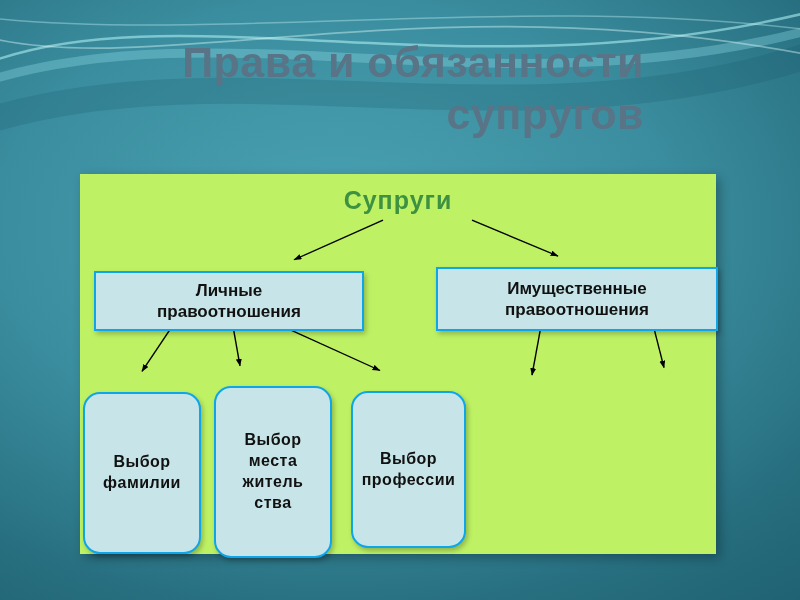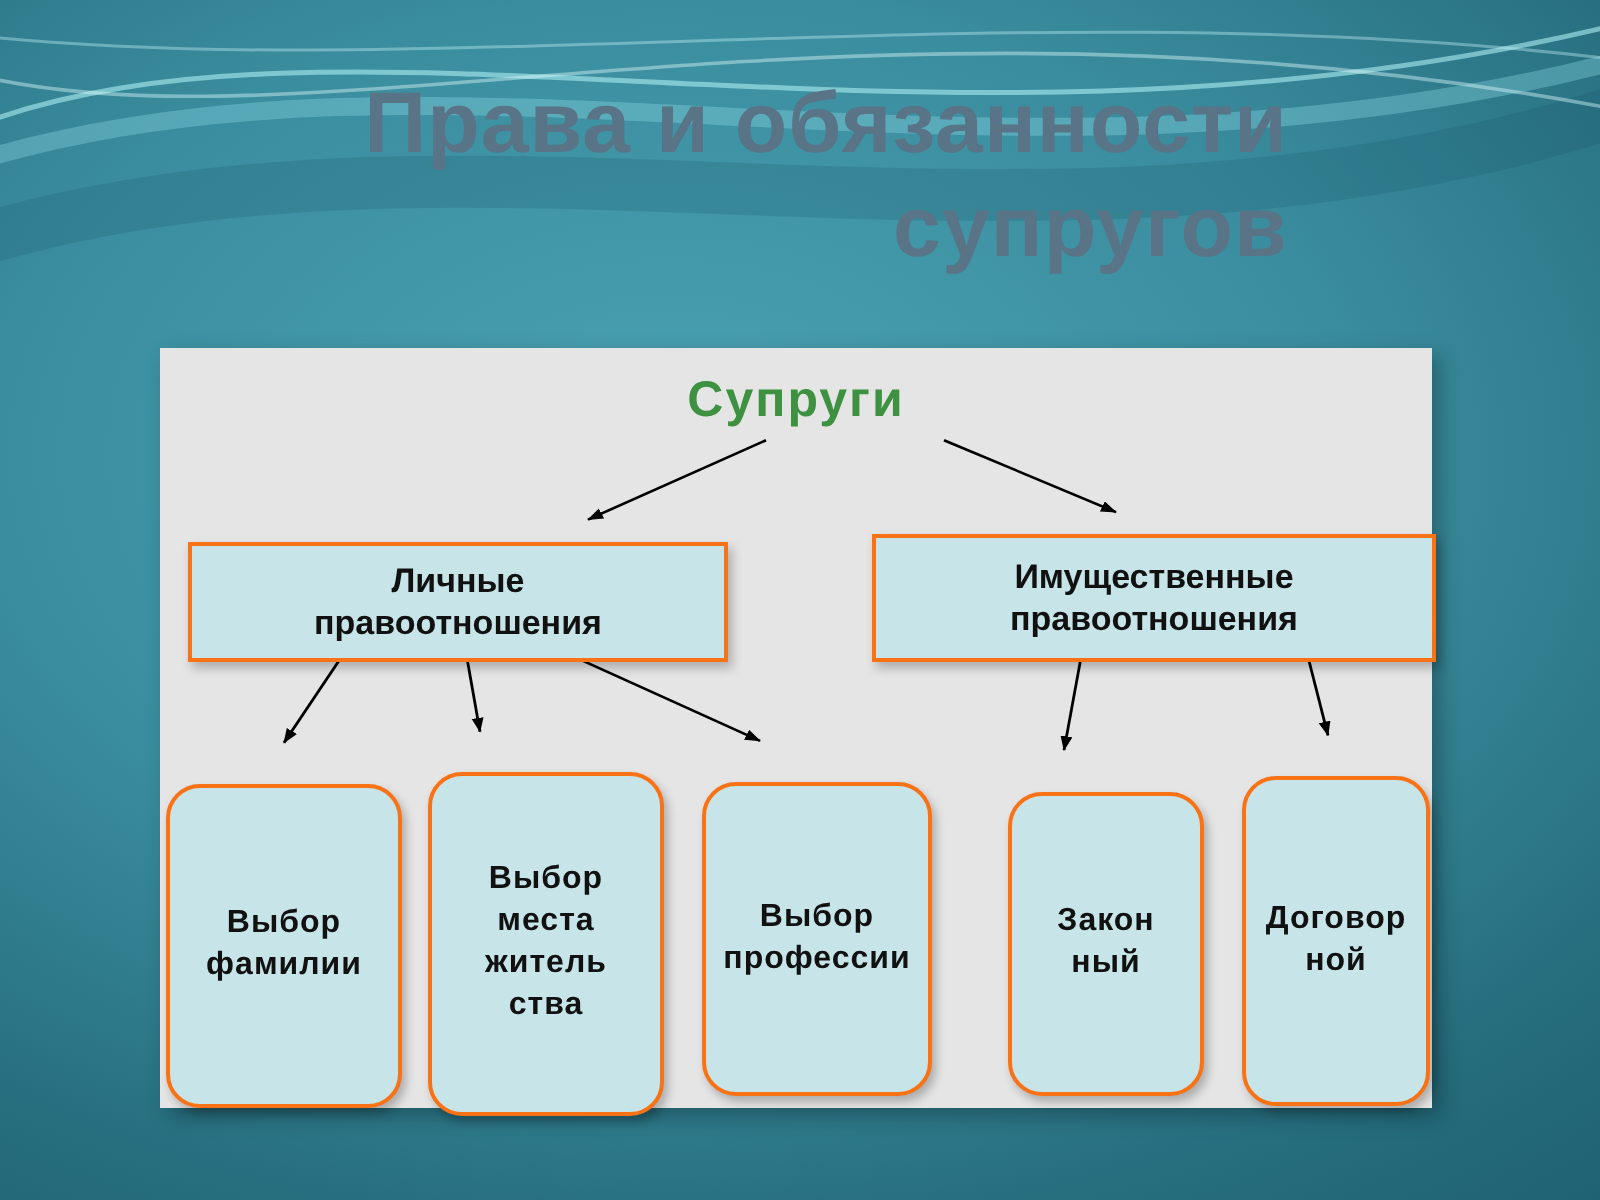--- a/index.html
+++ b/index.html
@@ -22,34 +22,34 @@
     width:600px;
     font-size:43px; font-weight:bold;
     color:#587486;
     line-height:1.22;
     letter-spacing:0.5px;
     text-align:right;
   }
   .panel {
     position:absolute; left:80px; top:174px;
     width:636px; height:380px;
-    background:#e5e5e5;
+    background:#bef264;
     box-shadow:4px 4px 10px rgba(0,0,0,0.28);
   }
   .root-label {
     position:absolute; top:12px; left:0;
     width:100%; text-align:center;
     font-size:25px; font-weight:bold;
     color:#3d9140;
     letter-spacing:1px;
   }
   .node {
     position:absolute;
     background:#c7e5e8;
-    border:2px solid #f97316;
+    border:2px solid #0ea5e9;
     display:flex; align-items:center; justify-content:center;
     text-align:center;
     font-weight:bold; color:#111;
     white-space:pre-line;
     box-shadow:2px 3px 5px rgba(0,0,0,0.25);
   }
   .branch { font-size:17px; line-height:1.25; }
   #node-personal   { left:14px;  top:97px;  width:270px; height:60px; }
   #node-property   { left:340px; top:93px;  width:282px; height:64px;margin-left:16px; }
   .leaf { font-size:16px; line-height:1.3; letter-spacing:0.5px;border-radius:17px; }
@@ -102,18 +102,14 @@
 правоотношения</div>
 
   <div class="node leaf" id="node-surname">Выбор
 фамилии</div>
   <div class="node leaf" id="node-residence">Выбор
 места
 житель
 ства</div>
   <div class="node leaf" id="node-profession">Выбор
 профессии</div>
-  <div class="node leaf" id="node-legal">Закон
-ный</div>
-  <div class="node leaf" id="node-contract">Договор
-ной</div>
 
 </div>
 
 </body></html>

